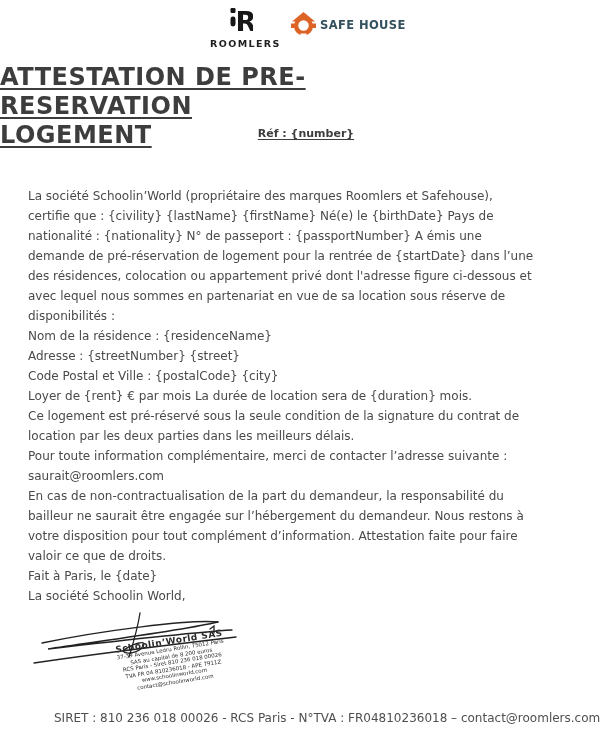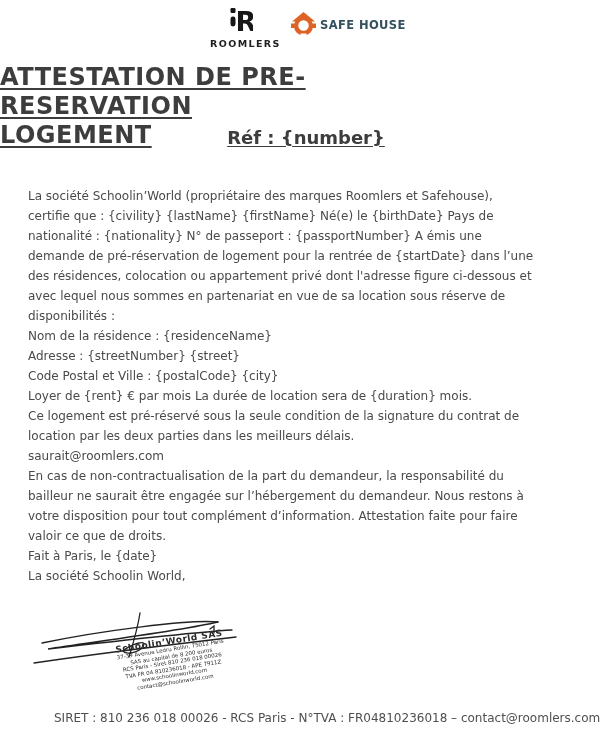--- a/index.html
+++ b/index.html
@@ -60,21 +60,21 @@
   .u {
     text-decoration: underline;
     text-decoration-thickness: 2px;
     text-underline-offset: 3px;
   }
   .ref-line {
     position: absolute;
     top: 127px; left: 0;
     width: 612px;
     text-align: center;
-    font-size: 18px;
+    font-size: 11px;
     font-weight: bold;
     color: #3d3d3d;
   }
   .ref-line .u { text-decoration-thickness: 1px; text-underline-offset: 2px; }
 
   
   .body-text {
     position: absolute;
     top: 186px; left: 28px;
     width: 560px;
@@ -183,20 +183,21 @@
       <div class="bline">Adresse : {streetNumber} {street}</div>
 
       <div class="bline">Code Postal et Ville : {postalCode} {city}</div>
 
       <div class="bline">Loyer de {rent} € par mois La durée de location sera de {duration} mois.</div>
 
       <div class="bline">Ce logement est pré-réservé sous la seule condition de la signature du contrat de</div>
 
       <div class="bline">location par les deux parties dans les meilleurs délais.</div>
 
+      <div class="bline">Pour toute information complémentaire, merci de contacter l’adresse suivante :</div>
 
       <div class="bline">saurait@roomlers.com</div>
 
       <div class="bline">En cas de non-contractualisation de la part du demandeur, la responsabilité du</div>
 
       <div class="bline">bailleur ne saurait être engagée sur l’hébergement du demandeur. Nous restons à</div>
 
       <div class="bline">votre disposition pour tout complément d’information. Attestation faite pour faire</div>
 
       <div class="bline">valoir ce que de droits.</div>

